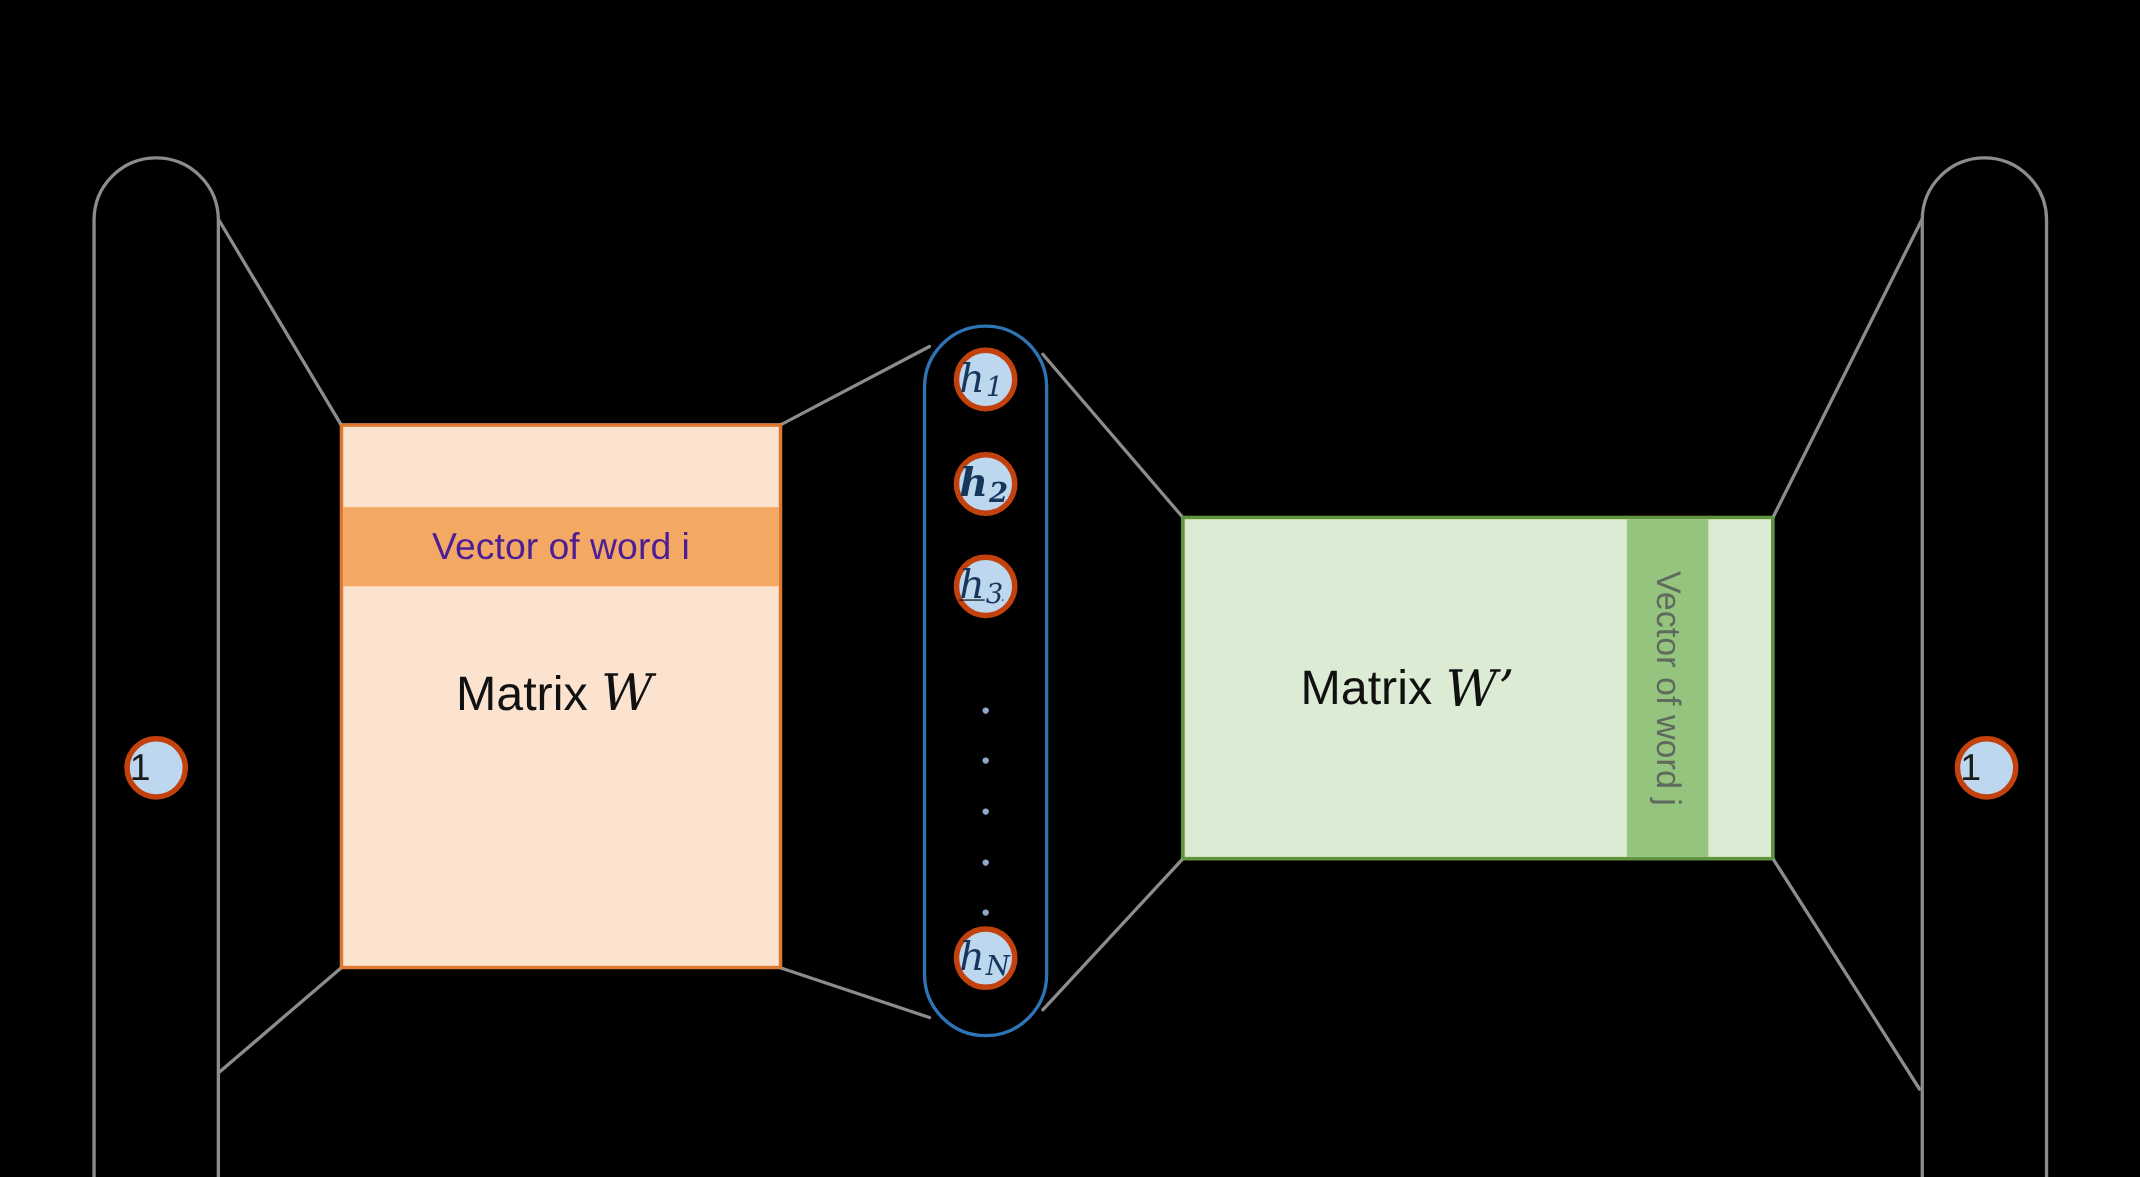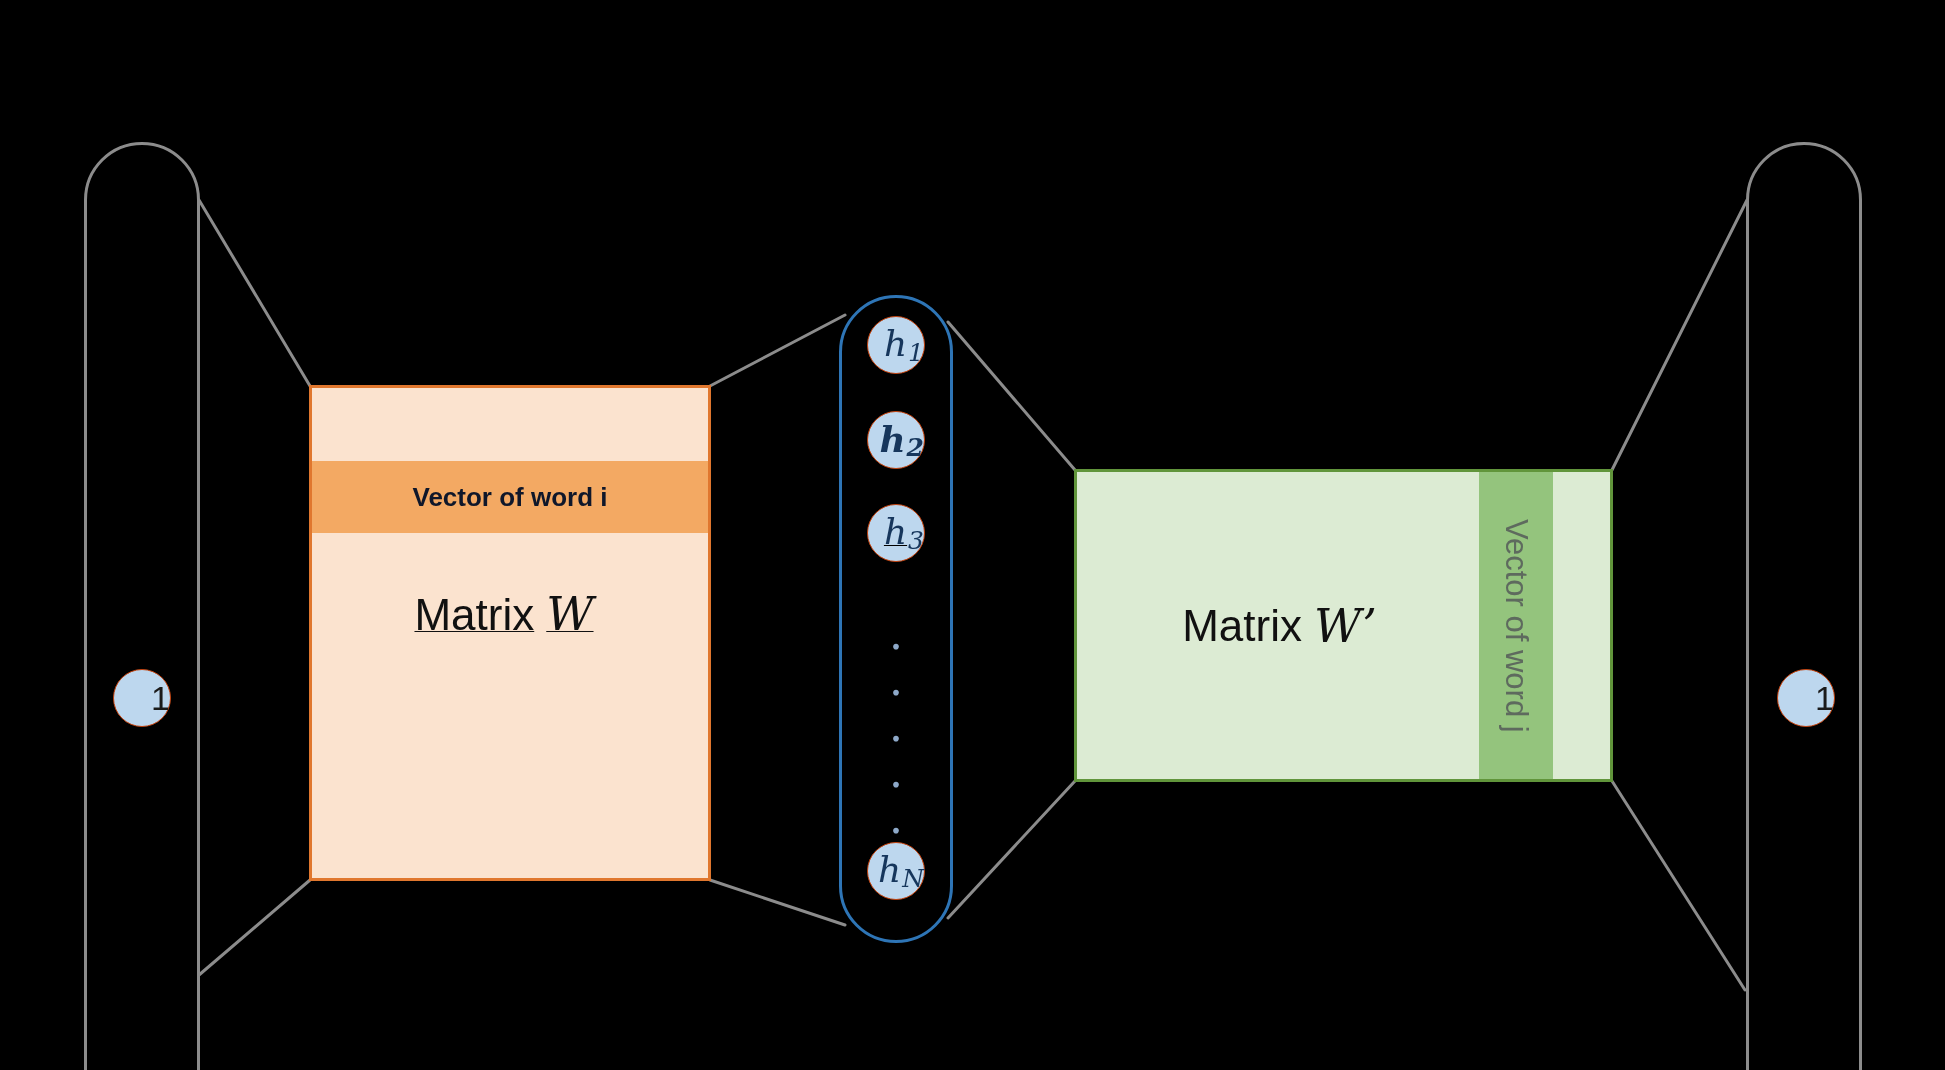--- a/index.html
+++ b/index.html
@@ -36,24 +36,24 @@
     border-radius: 57px;
   }
   
   .node {
     position: absolute;
     box-sizing: border-box;
     width: 58px;
     height: 58px;
     border-radius: 50%;
     background: #bdd7ee;
-    border: 1px solid #c2410c;
-    display: flex;
-    align-items: center;
-    justify-content: flex-end;
+    border: 5px solid #c2410c;
+    display: flex;
+    align-items: center;
+    justify-content: flex-start;
   }
   .one-node span {
     font-size: 34px;
     color: #1a1a1a;
   }
   .input-capsule .one-node  { left: 26px; top: 524px; }
   .output-capsule .one-node { left: 28px; top: 524px; }
   .hnode { left: 25px; }
   .hnode .math-base {
     font-family: "DejaVu Serif", serif;
@@ -99,34 +99,32 @@
   .row-band {
     position: absolute;
     left: 0; right: 0;
     top: 73px; height: 72px;
     background: #f3a963;
     display: flex;
     align-items: center;
     justify-content: center;
   }
   .row-band span {
-    font-size: 26px;
-    color: #0f172a;
-    font-weight: bold;
+    font-size: 34px;
+    color: #4c1d95;
   }
   .matrix-title {
     position: absolute;
     text-align: center;
     white-space: nowrap;
     color: #111111;
   }
   .input-matrix .matrix-title {
     left: 0; right: 12px; top: 196px; height: 90px;
-    line-height: 60px;
-    text-decoration: underline;
+    line-height: 90px;
   }
   .title-text {
     font-size: 44px;
     margin-right: 12px;
   }
   .title-math {
     font-family: "DejaVu Serif", serif;
     font-style: italic;
     font-size: 46px;
   }

